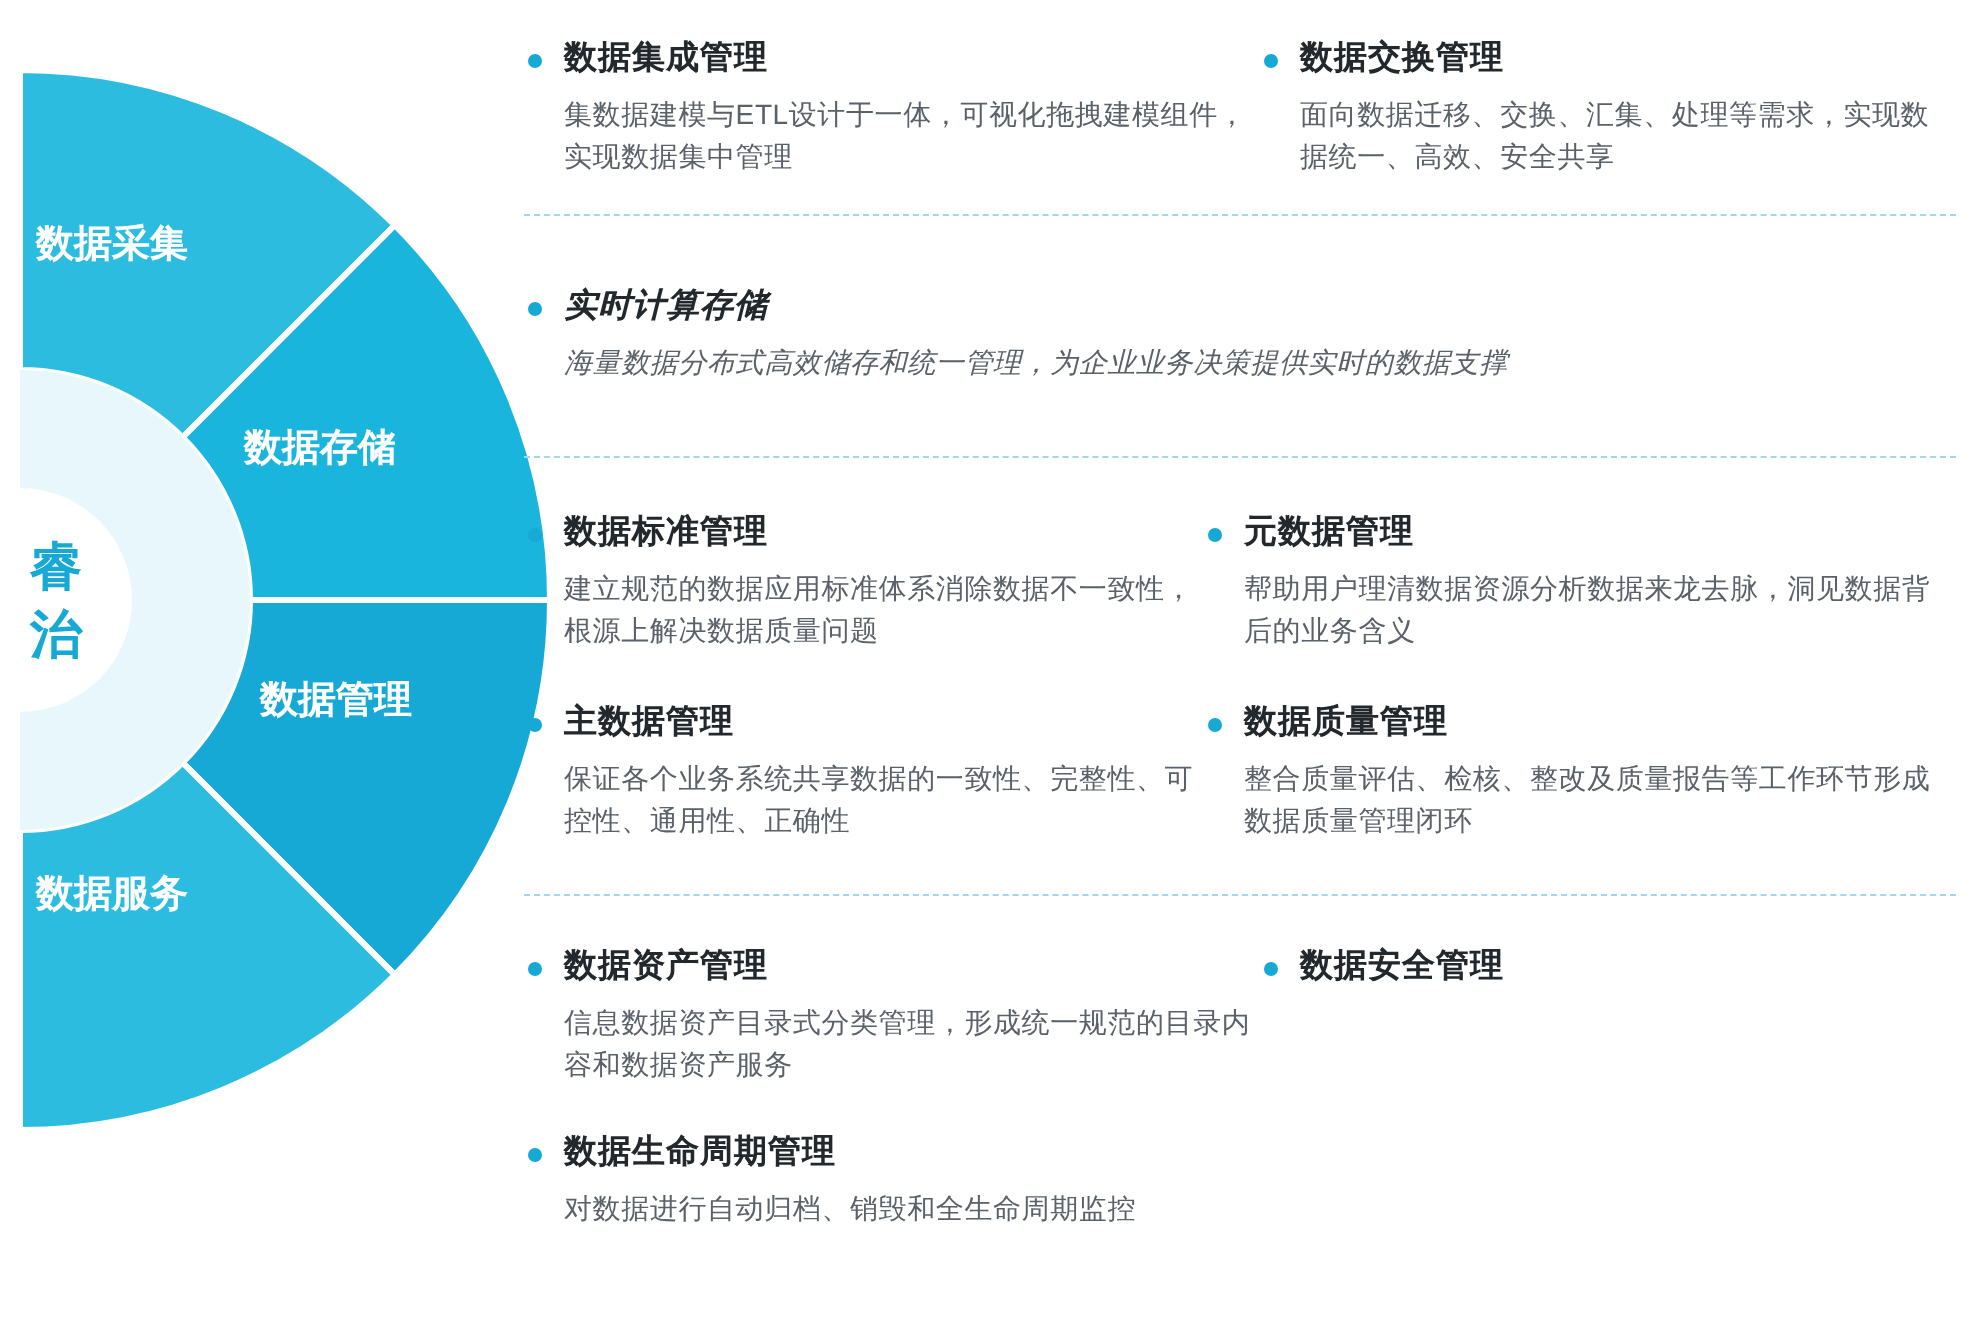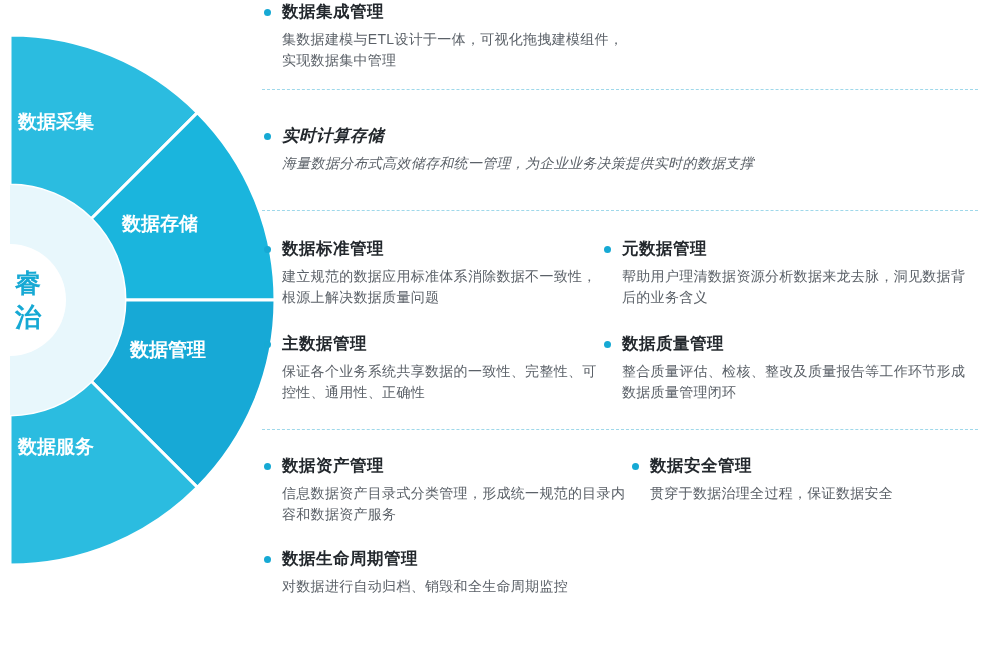--- a/index.html
+++ b/index.html
@@ -128,29 +128,36 @@
     <text class="seg-label" x="130" y="351">数据管理</text>
     <text class="seg-label" x="18" y="448">数据服务</text>
 
     <text class="core-label" x="28" y="292">睿</text>
     <text class="core-label" x="28" y="326">治</text>
   </svg>
 </div>
 
 <div id="content">
 
-  <div class="group" style="">
+  <div class="group" style="padding-top:18px;">
     <div class="cols">
       <div class="col left">
         <div class="item">
           <span class="bullet"></span>
           <p class="title">数据集成管理</p>
           <p class="desc">集数据建模与ETL设计于一体，可视化拖拽建模组件，实现数据集中管理</p>
         </div>
       </div>
+      <div class="col right">
+        <div class="item">
+          <span class="bullet"></span>
+          <p class="title">数据交换管理</p>
+          <p class="desc">面向数据迁移、交换、汇集、处理等需求，实现数据统一、高效、安全共享</p>
+        </div>
+      </div>
     </div>
   </div>
 
   <div class="divider" style="margin-top:18px;"></div>
 
   <div class="group" style="padding-top:34px;font-style:italic;">
     <div class="cols">
       <div class="col" style="width:708px;">
         <div class="item">
           <span class="bullet"></span>
@@ -205,19 +212,18 @@
         <div class="item" style="margin-top:22px;">
           <span class="bullet"></span>
           <p class="title">数据生命周期管理</p>
           <p class="desc">对数据进行自动归档、销毁和全生命周期监控</p>
         </div>
       </div>
       <div class="col right">
         <div class="item">
           <span class="bullet"></span>
           <p class="title">数据安全管理</p>
-          <p class="desc">贯穿于数据治理全过程，保证数据安全</p>
         </div>
       </div>
     </div>
   </div>
 
 </div>
 
 </body></html>

